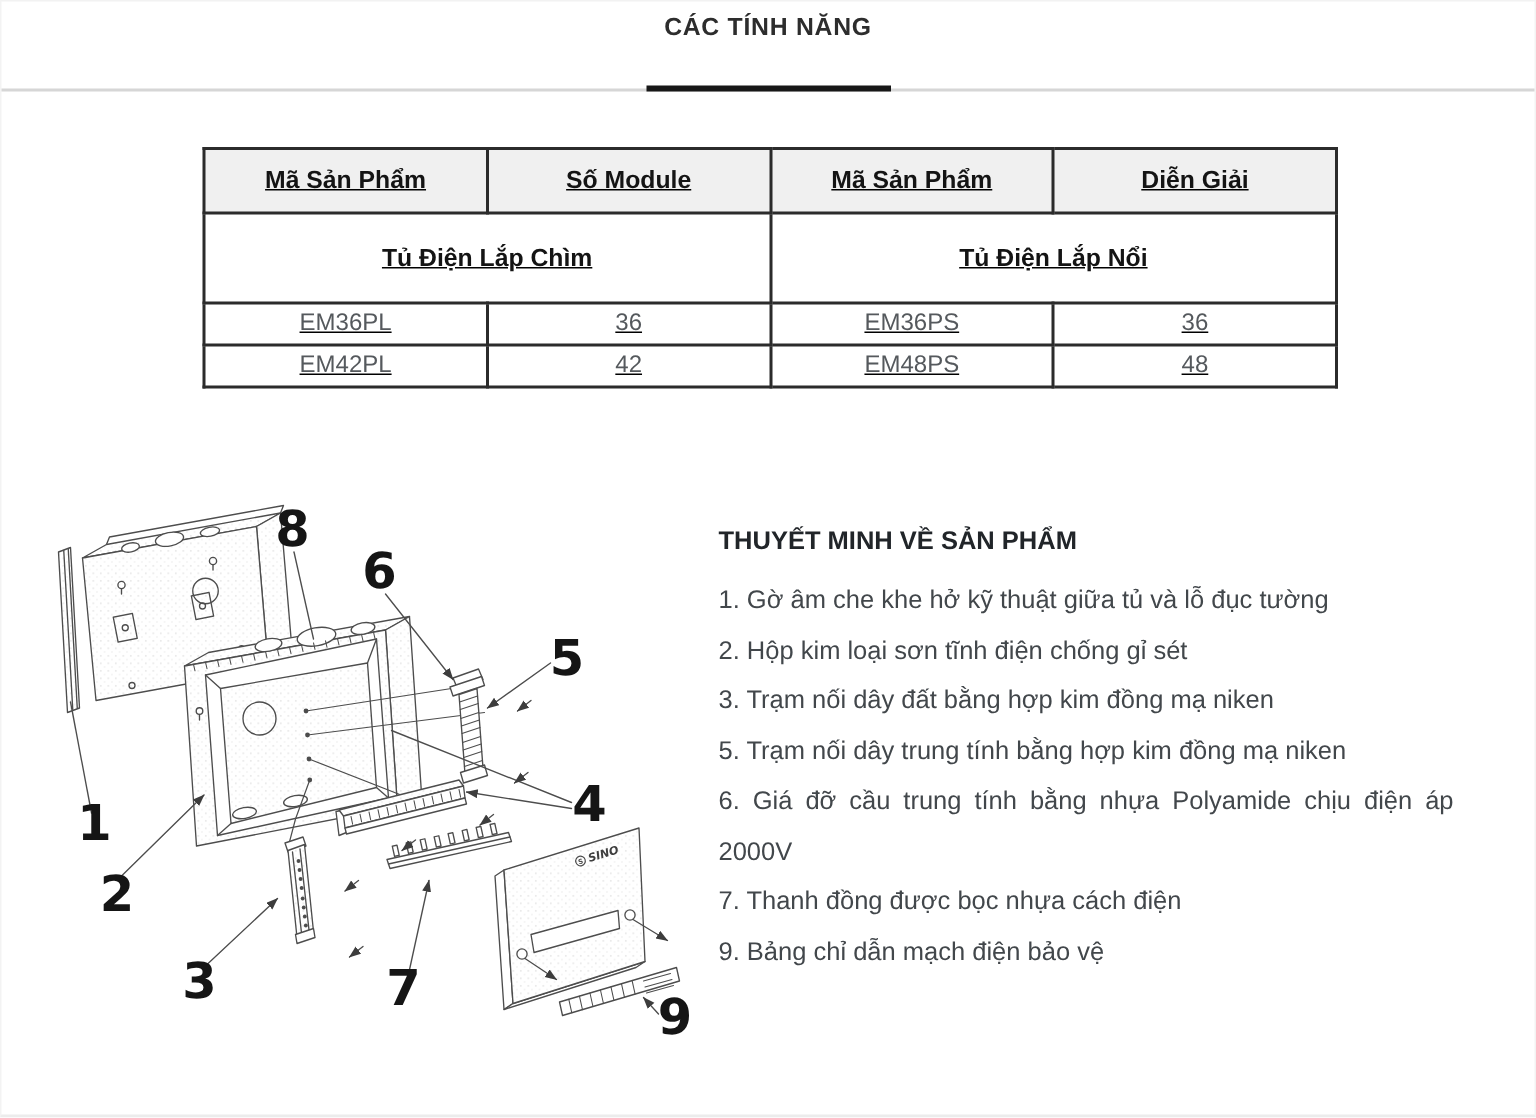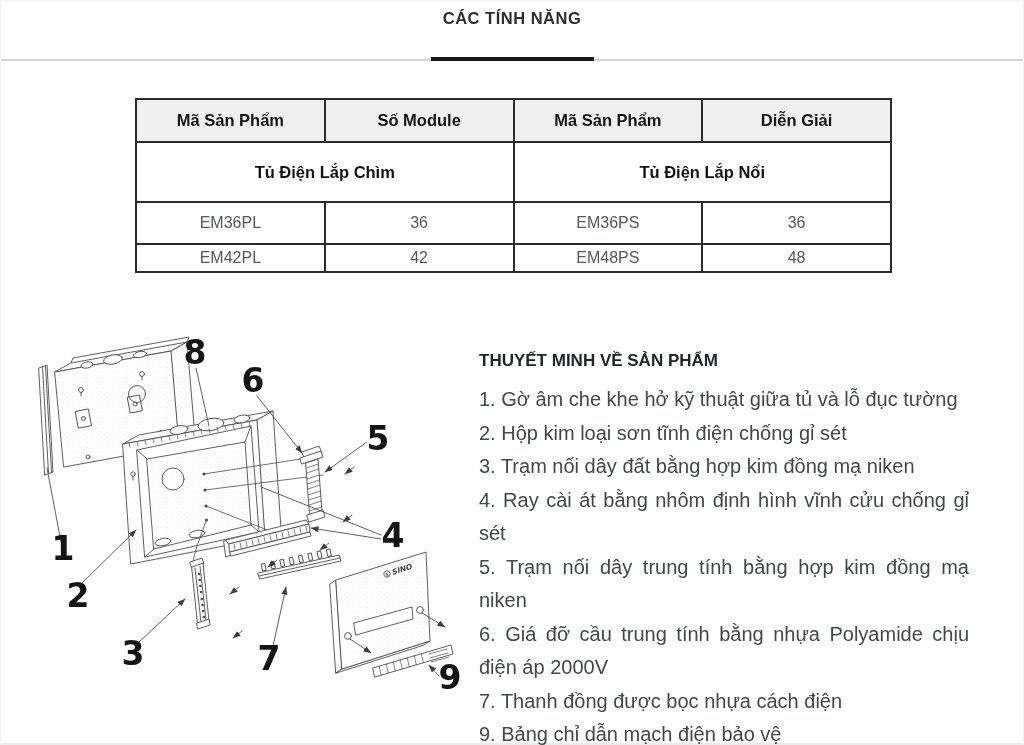--- a/index.html
+++ b/index.html
@@ -12,34 +12,34 @@
         border-top:1px solid #f2f2f2;border-left:1px solid #f3f3f3;border-right:1px solid #f3f3f3;
         border-bottom:2px solid #ececec;box-sizing:border-box;
         font-family:"Liberation Sans", sans-serif;}
   .page-title{position:absolute;top:8px;left:0;width:100%;margin:0;text-align:center;
         font-size:16.5px;font-weight:700;letter-spacing:.5px;color:var(--title-text);}
   .header-divider{position:absolute;top:58px;left:0;width:100%;height:0;
         border-top:2px solid var(--header-divider);}
   .title-underline{position:absolute;top:56px;left:calc(50% - 81px);width:163px;height:4px;
         background:var(--title-underline);z-index:2;}
   table.feature-table{position:absolute;left:134px;top:97px;width:757px;border-collapse:collapse;
-        table-layout:fixed;}
+        table-layout:fixed;text-decoration:underline;}
   .feature-table th,.feature-table td{border:2px solid var(--table-border);text-align:center;
         vertical-align:middle;padding:0;}
   .feature-table tr.t-head{height:43px;}
   .feature-table tr.t-group{height:60px;}
-  .feature-table tr.t-data1{height:42px;}
+  .feature-table tr.t-data1{height:28px;}
   .feature-table tr.t-data2{height:28px;}
   .feature-table th{background:var(--table-header-bg);font-size:16.5px;font-weight:700;
         color:var(--table-header-text);}
   .feature-table td.group{font-size:16.5px;font-weight:700;color:var(--table-header-text);background:#fff;}
   .feature-table td.cell{font-size:16px;font-weight:400;color:var(--table-data-text);background:#fff;}
   .notes{position:absolute;left:478px;top:347px;width:490px;color:var(--body-text);}
   .notes h2{margin:0 0 9px 0;font-size:17px;line-height:26px;font-weight:700;color:#212529;}
-  .note-item{margin:0;font-size:20px;line-height:33.5px;text-align:justify;}
+  .note-item{margin:0;font-size:17px;line-height:33.5px;text-align:justify;}
   .diagram{position:absolute;left:20px;top:325px;width:450px;height:410px;}
 </style>
 </head>
 <body>
 
 <div class="page">
 
   <h1 class="page-title">CÁC TÍNH NĂNG</h1>
   <div class="header-divider"></div>
   <div class="title-underline"></div>
@@ -304,20 +304,19 @@
       <text x="174" y="38">8</text>
       <text x="429" y="363">9</text>
     </g>
   </svg>
 
   <div class="notes">
     <h2>THUYẾT MINH VỀ SẢN PHẨM</h2>
     <p class="note-item">1. Gờ âm che khe hở kỹ thuật giữa tủ và lỗ đục tường</p>
     <p class="note-item">2. Hộp kim loại sơn tĩnh điện chống gỉ sét</p>
     <p class="note-item">3. Trạm nối dây đất bằng hợp kim đồng mạ niken</p>
-    <p class="note-item">4. Ray cài át bằng nhôm định hình vĩnh cửu chống gỉ sét</p>
     <p class="note-item">5. Trạm nối dây trung tính bằng hợp kim đồng mạ niken</p>
     <p class="note-item">6. Giá đỡ cầu trung tính bằng nhựa Polyamide chịu điện áp 2000V</p>
     <p class="note-item">7. Thanh đồng được bọc nhựa cách điện</p>
     <p class="note-item">9. Bảng chỉ dẫn mạch điện bảo vệ</p>
   </div>
 
 </div>
 
 </body></html>

